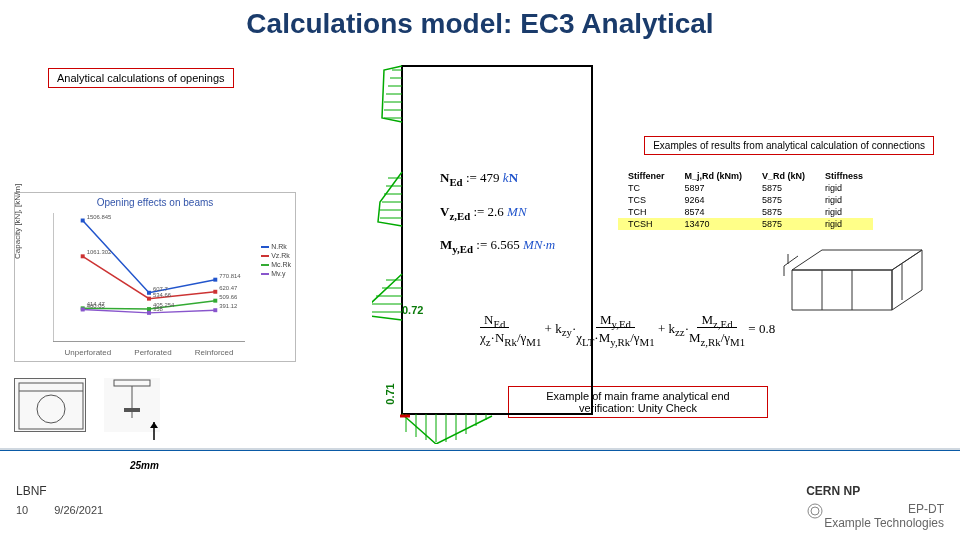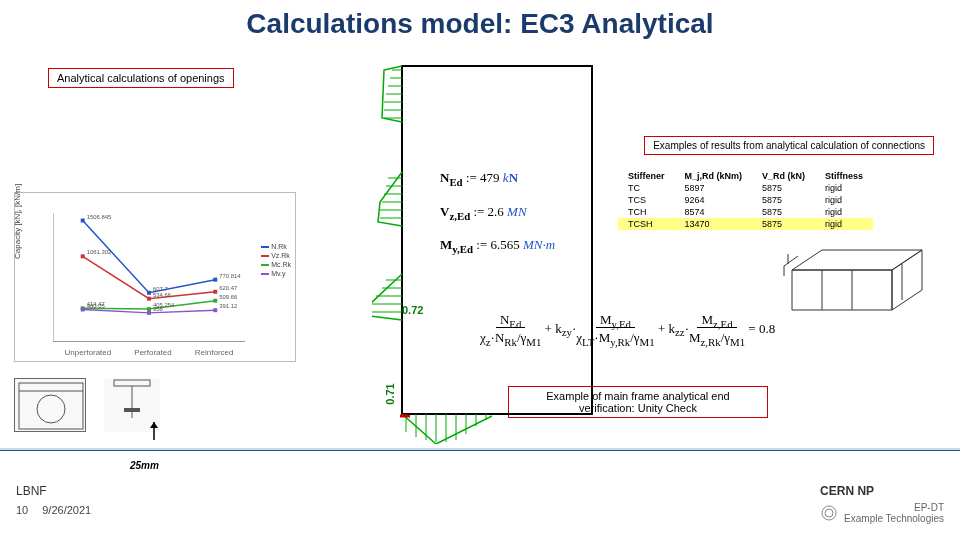--- a/index.html
+++ b/index.html
@@ -32,35 +32,36 @@
   .formula-big { position: absolute; top: 312px; left: 480px; font-family: 'Times New Roman', serif; font-size: 13px; }
   .small-figs { position: absolute; top: 378px; left: 14px; display: flex; gap: 18px; }
   .small-fig { border: 1px solid #666; background: #f8f8f8; }
   .green072 { position: absolute; top: 304px; left: 402px; color: #0a7a0a; font-weight: bold; font-size: 11px; }
   .green071 { position: absolute; top: 388px; left: 379px; color: #0a7a0a; font-weight: bold; font-size: 11px; transform: rotate(-90deg); }
   .hr-sep { position: absolute; top: 448px; left: 0; right: 0; height: 6px; background: linear-gradient(to bottom, #d0d8e0 0%, #d0d8e0 40%, #0a5aa6 40%, #0a5aa6 55%, #fff 55%); }
   .label25mm { position: absolute; top: 460px; left: 130px; font-size: 10px; font-weight: bold; font-style: italic; }
   .arrow25 { position: absolute; top: 422px; left: 148px; }
   .footer { position: absolute; bottom: 0; left: 0; right: 0; height: 64px; padding: 8px 16px; display: flex; justify-content: space-between; align-items: flex-start; }
   .lbnf { font-size: 12px; font-weight: normal; color: #333; }
-  .meta { font-size: 11px; color: #444; margin-top: 6px; display: flex; gap: 14px; }
+  .meta { font-size: 11px; color: #444; margin-top: 6px; display: flex; gap: 26px; }
   .cern { font-size: 12px; font-weight: bold; color: #333; text-align: left; }
-  .cern-sub { font-size: 10px; color: #666; display: flex; align-items: center; gap: 6px; margin-top: 4px; }
+  .cern-sub { font-size: 12px; color: #666; display: flex; margin-top: 4px; }
   .iso-box { position: absolute; top: 224px; right: 20px; width: 158px; height: 98px; }
 </style>
 </head>
 <body>
 
 <div class="title">Calculations model: EC3 Analytical</div>
 
 <div class="label-box box-openings">Analytical calculations of openings</div>
 <div class="label-box box-examples">Examples of results from analytical calculation of connections</div>
 <div class="label-box box-unity">Example of main frame analytical end verification: Unity Check</div>
 
 <div class="chart">
+  <div class="chart-title">Opening effects on beams</div>
   <div class="ylabel">Capacity [kN], [kN/m]</div>
   <svg class="chart-inner" viewBox="0 0 194 130">
     <line class="axis" x1="0" y1="0" x2="0" y2="130"></line>
     <line class="axis" x1="0" y1="130" x2="194" y2="130"></line>
     <text class="tick-label" x="-4" y="5" text-anchor="end">1600</text>
     <text class="tick-label" x="-4" y="22" text-anchor="end">1400</text>
     <text class="tick-label" x="-4" y="130" text-anchor="end">0</text>
     <g id="chart-lines">
         <polyline points="30,7.568843749999999 97,80.62437499999999 164,67.3713625" stroke="#2255cc" fill="none" stroke-width="1.5"></polyline>
         <rect x="28" y="5.568843749999999" width="4" height="4" fill="#2255cc"></rect>
@@ -177,21 +178,21 @@
 <div class="green072">0.72</div>
 <div class="green071">0.71</div>
 
 <div class="formula-block">
   <div class="row"><b>N<sub>Ed</sub></b> := 479 <span style="color:#2255cc"><i>k</i><b>N</b></span></div>
   <div class="row"><b>V<sub>z,Ed</sub></b> := 2.6 <span style="color:#2255cc"><i>MN</i></span></div>
   <div class="row"><b>M<sub>y,Ed</sub></b> := 6.565 <span style="color:#2255cc"><i>MN·m</i></span></div>
 </div>
 
 <div class="formula-big">
-  <span style="display:inline-block;text-align:center;vertical-align:middle"><span style="border-bottom:1px solid #000;padding:0 4px">N<sub>Ed</sub></span><br><span>χ<sub>z</sub>·N<sub>Rk</sub>/γ<sub>M1</sub></span></span>
+  <span style="display:inline-block;vertical-align:middle"><span style="border-bottom:1px solid #000;padding:0 4px">N<sub>Ed</sub></span><br><span>χ<sub>z</sub>·N<sub>Rk</sub>/γ<sub>M1</sub></span></span>
   + k<sub>zy</sub>·<span style="display:inline-block;text-align:center;vertical-align:middle"><span style="border-bottom:1px solid #000;padding:0 4px">M<sub>y,Ed</sub></span><br><span>χ<sub>LT</sub>·M<sub>y,Rk</sub>/γ<sub>M1</sub></span></span>
   + k<sub>zz</sub>·<span style="display:inline-block;text-align:center;vertical-align:middle"><span style="border-bottom:1px solid #000;padding:0 4px">M<sub>z,Ed</sub></span><br><span>M<sub>z,Rk</sub>/γ<sub>M1</sub></span></span>
   = 0.8
 </div>
 
 <div class="results">
   <table class="results-table">
     <thead>
         <tr>
       <th>Stiffener</th>

